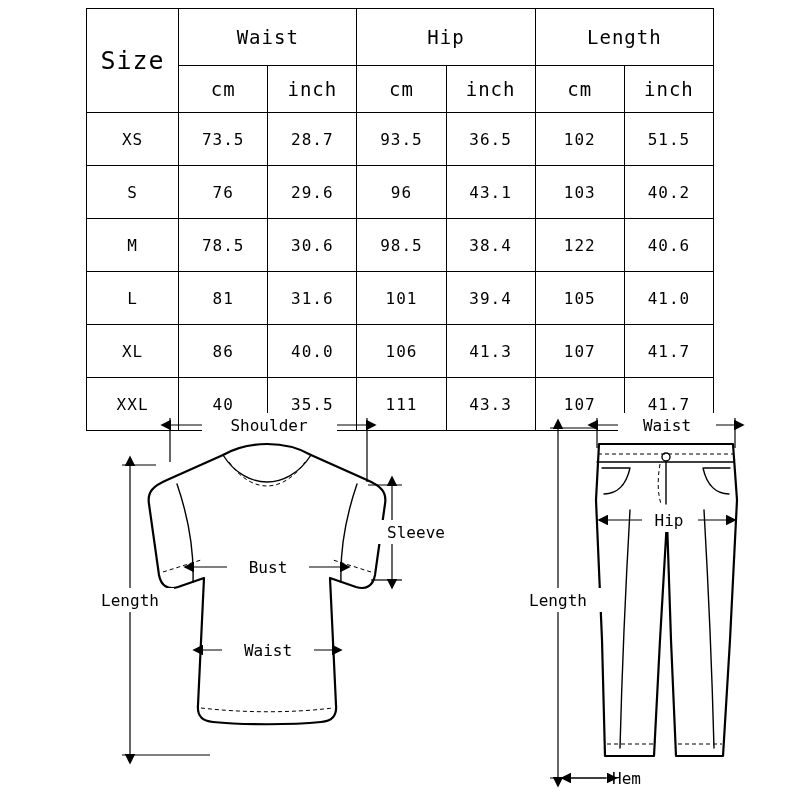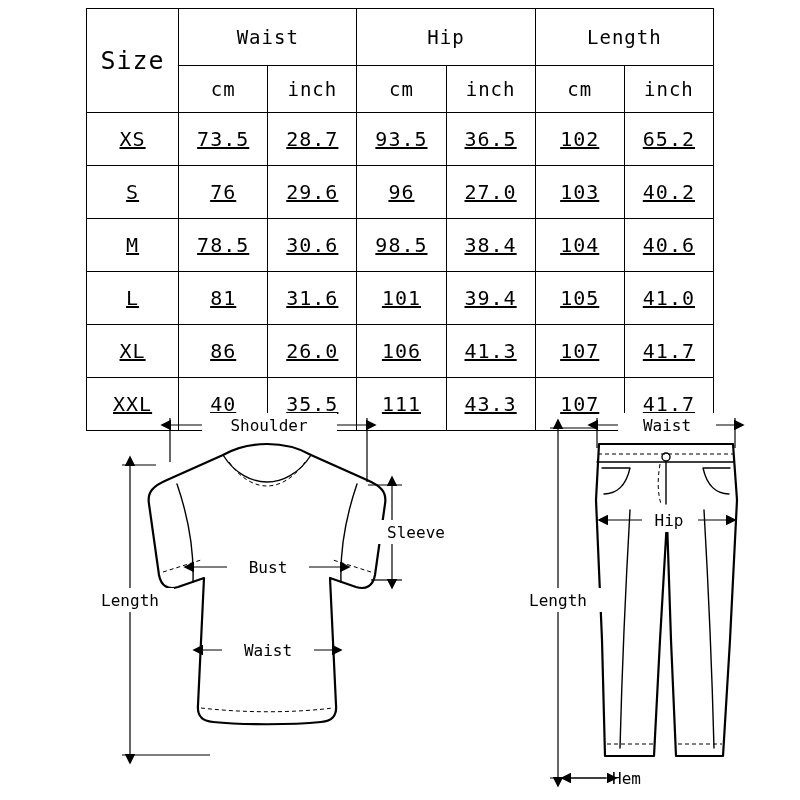--- a/index.html
+++ b/index.html
@@ -45,22 +45,21 @@
   }
   .hdr-size {
     font-size: 25px;
   }
   .hdr-unit {
     height: 44px;
     font-size: 19px;
   }
   .body-row td {
     height: 50px;
-    font-size: 20px;
-    text-decoration: underline;
+    font-size: 16px;
   }
 
   
   .diagrams {
     position: absolute;
     left: 0;
     top: 400px;
     width: 800px;
     height: 400px;
     padding-left: 30px;
@@ -130,53 +129,53 @@
       </tr>
     </thead>
     <tbody>
       <tr class="body-row">
         <td>XS</td>
         <td>73.5</td>
         <td>28.7</td>
         <td>93.5</td>
         <td>36.5</td>
         <td>102</td>
-        <td>65.2</td>
+        <td>51.5</td>
       </tr>
       <tr class="body-row">
         <td>S</td>
         <td>76</td>
         <td>29.6</td>
         <td>96</td>
-        <td>27.0</td>
+        <td>43.1</td>
         <td>103</td>
         <td>40.2</td>
       </tr>
       <tr class="body-row">
         <td>M</td>
         <td>78.5</td>
         <td>30.6</td>
         <td>98.5</td>
         <td>38.4</td>
-        <td>104</td>
+        <td>122</td>
         <td>40.6</td>
       </tr>
       <tr class="body-row">
         <td>L</td>
         <td>81</td>
         <td>31.6</td>
         <td>101</td>
         <td>39.4</td>
         <td>105</td>
         <td>41.0</td>
       </tr>
       <tr class="body-row">
         <td>XL</td>
         <td>86</td>
-        <td>26.0</td>
+        <td>40.0</td>
         <td>106</td>
         <td>41.3</td>
         <td>107</td>
         <td>41.7</td>
       </tr>
       <tr class="body-row">
         <td>XXL</td>
         <td>40</td>
         <td>35.5</td>
         <td>111</td>

